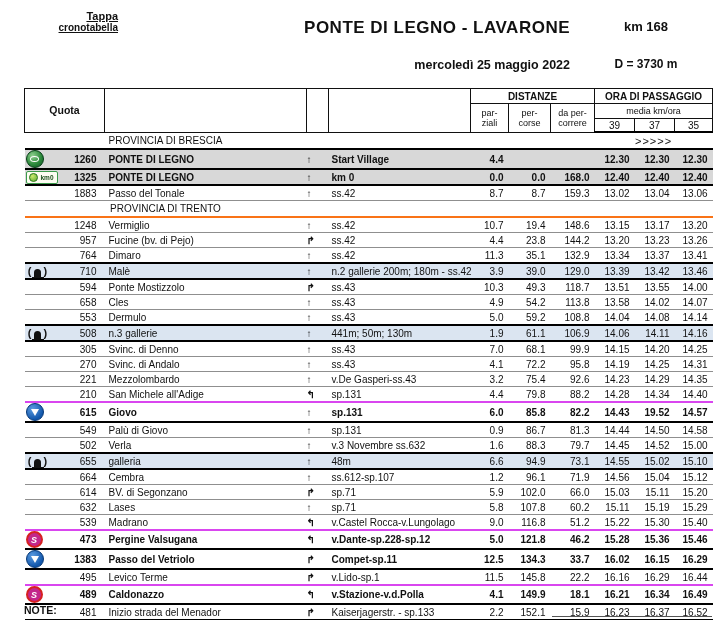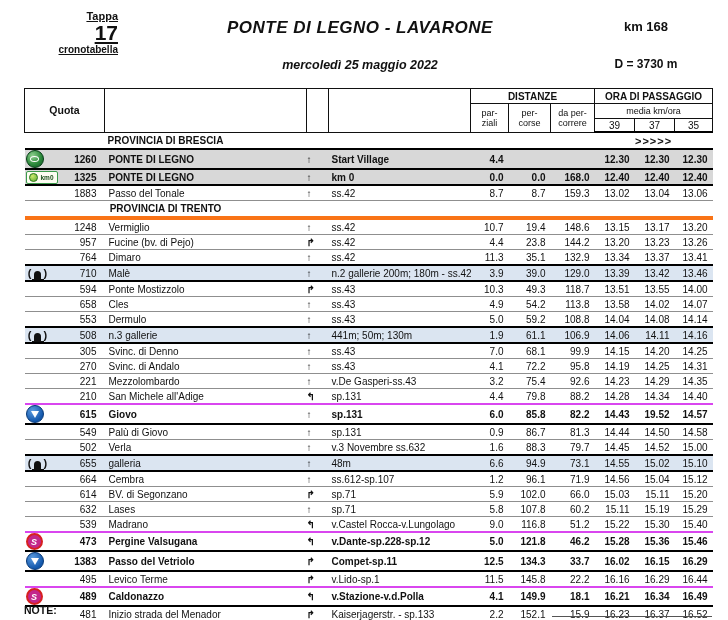--- a/index.html
+++ b/index.html
@@ -5,21 +5,21 @@
   html,body{margin:0;padding:0;background:#fff;}
   body{width:728px;height:620px;font-family:"Liberation Sans",sans-serif;color:#111;overflow:hidden;}
   .page{position:relative;width:728px;height:620px;}
 
   
   .hdr{position:absolute;top:6px;left:0;width:100%;height:80px;}
   .tappa{position:absolute;left:28px;top:4px;width:90px;text-align:right;text-decoration:underline;}
   .tappa .lbl{font-size:11px;font-weight:bold;}
   .tappa .num{font-size:21px;font-weight:bold;line-height:22px;}
   .tappa .sub{font-size:10px;font-weight:bold;}
-  .titleblk{position:absolute;left:150px;top:0;width:420px;text-align:center;font-style:italic;}
+  .titleblk{position:absolute;left:150px;top:0;width:420px;text-align:right;}
   .titleblk .title{font-size:17px;font-weight:bold;letter-spacing:.5px;margin-top:12px;}
   .titleblk .date{font-size:12.5px;font-weight:bold;margin-top:20px;}
   .kmblk{position:absolute;right:22px;top:0;width:120px;text-align:center;}
   .kmblk .km{font-size:13px;font-weight:bold;margin-top:13px;}
   .kmblk .disl{font-size:12px;font-weight:bold;margin-top:23px;}
 
   
   .tblwrap{position:absolute;top:88px;left:24px;width:688px;}
   table.tbl{border-collapse:collapse;width:688px;table-layout:fixed;font-size:10px;}
   col.c-icon{width:34px}col.c-quota{width:46px}col.c-name{width:202px}
@@ -40,24 +40,24 @@
 
   tbody td{padding:0 3px;height:14px;vertical-align:middle;border-bottom:1px solid #8f8f8f;overflow:hidden;white-space:nowrap;}
   tbody tr.row td.quota{text-align:right;padding-right:8px;}
   tbody td.name{text-align:left;padding-left:4px;}
   tbody td.arrow{text-align:left;padding:0;font-weight:bold;font-size:10px;}
   tbody td.road{text-align:left;}
   tbody td.num{text-align:right;padding-right:5px;}
   tbody tr.em td{font-weight:bold;border-top:2px solid #d946ef;border-bottom:2px solid #000;}
   tbody tr.gray td{background:#d8d8d8;font-weight:bold;border-top:2px solid #000;border-bottom:2px solid #000;}
   tbody tr.blue td{background:#dbe5f1;border-top:2px solid #000;border-bottom:2px solid #000;}
-  tbody tr.section td{border-bottom:none;font-weight:bold;height:15px;margin-top:6px;}
+  tbody tr.section td{border-bottom:none;font-weight:normal;height:15px;margin-top:6px;}
   tbody tr.section td.sec-label{text-align:center;}
   tbody tr.section td.sec-right{text-align:center;font-size:11px;letter-spacing:1px;}
-  tbody tr.section.hardline td{border-bottom:4px solid #f97316;}
+  tbody tr.section.hardline td{border-bottom:2px solid #f97316;}
   tbody tr:last-child td{border-bottom:3px solid #000;}
   td.iconcell{padding:0 0 0 1px;}
 
   
   .ic{display:inline-flex;align-items:center;justify-content:center;vertical-align:middle;}
   .start-village-icon{width:16px;height:16px;border-radius:50%;
     background:radial-gradient(circle at 35% 30%,#8fd08f,#2e8b3d 55%,#0d5222);border:1px solid #083d18;}
   .start-village-icon::after{content:"";width:7px;height:4px;border:1px solid #fff;border-radius:50%;}
   .km0-icon{width:30px;height:11px;border:1px solid #3a9a4a;border-radius:2px;background:#fdfdf2;gap:2px;}
   .km0-icon .dot{width:7px;height:7px;border-radius:50%;background:radial-gradient(circle at 35% 30%,#cdeB6e,#5aa832);border:1px solid #2f7a22;}
@@ -76,21 +76,20 @@
   .corner-line{position:absolute;right:16px;top:616px;width:160px;border-top:1.5px solid #555;}
 </style>
 </head>
 <body>
 
 <div class="page">
 
   <div class="hdr">
     <div class="tappa">
       <div class="lbl">Tappa</div>
-      <div class="num">17</div>
       <div class="sub">cronotabella</div>
     </div>
     <div class="titleblk">
       <div class="title">PONTE DI LEGNO - LAVARONE</div>
       <div class="date">mercoledì 25 maggio 2022</div>
     </div>
     <div class="kmblk">
       <div class="km">km 168</div>
       <div class="disl">D = 3730 m</div>
     </div>

